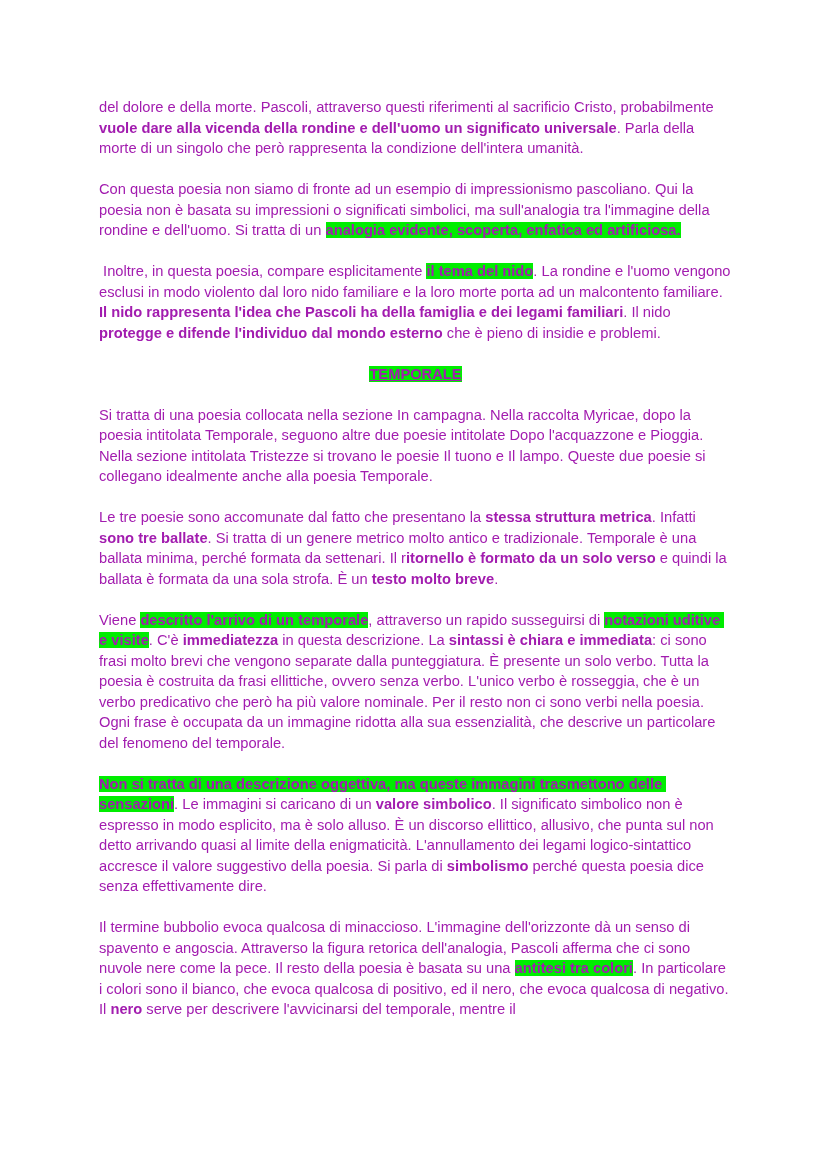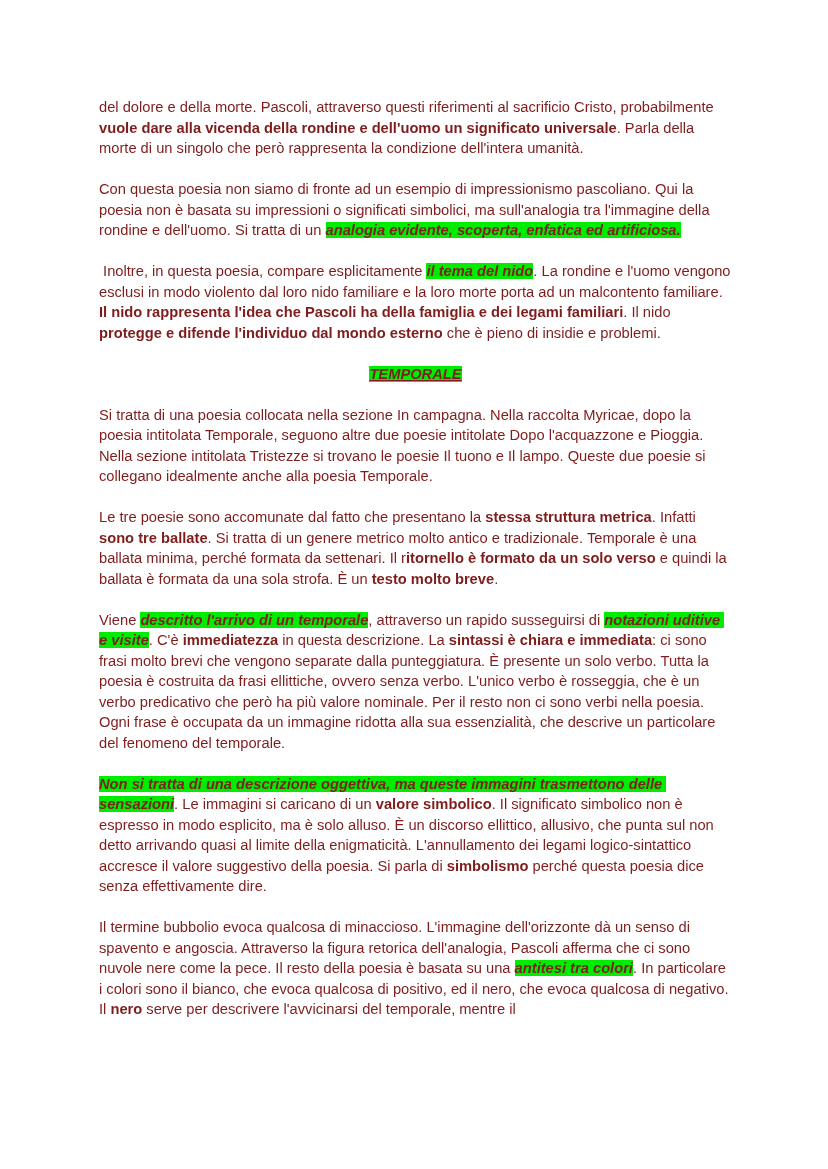--- a/index.html
+++ b/index.html
@@ -9,35 +9,35 @@
   }
   .page {
     position: relative;
     width: 828px;
     height: 1169px;
     background: #ffffff;
     overflow: hidden;
     font-family: "Liberation Sans", sans-serif;
     font-size: 14.7px;
     line-height: 20.5px;
-    color: #7f1d1d;
+    color: #a21caf;
   }
   .content {
     position: absolute;
     left: 99px;
     top: 97px;
     width: 633px;
   }
   .content p {
     margin: 0 0 20.5px 0;
     white-space: pre-wrap;
   }
   .b  { font-weight: 700; }
   .i  { }
-  .hl { background: var(--hl, #00ed00); font-style: italic; }
+  .hl { background: var(--hl, #00ed00); }
   .heading {
     text-align: center;
   }
   .heading .hl {
     font-weight: 700;
     text-decoration: underline;
   }
 </style>
 </head>
 <body style="background: rgb(255, 255, 255);">

